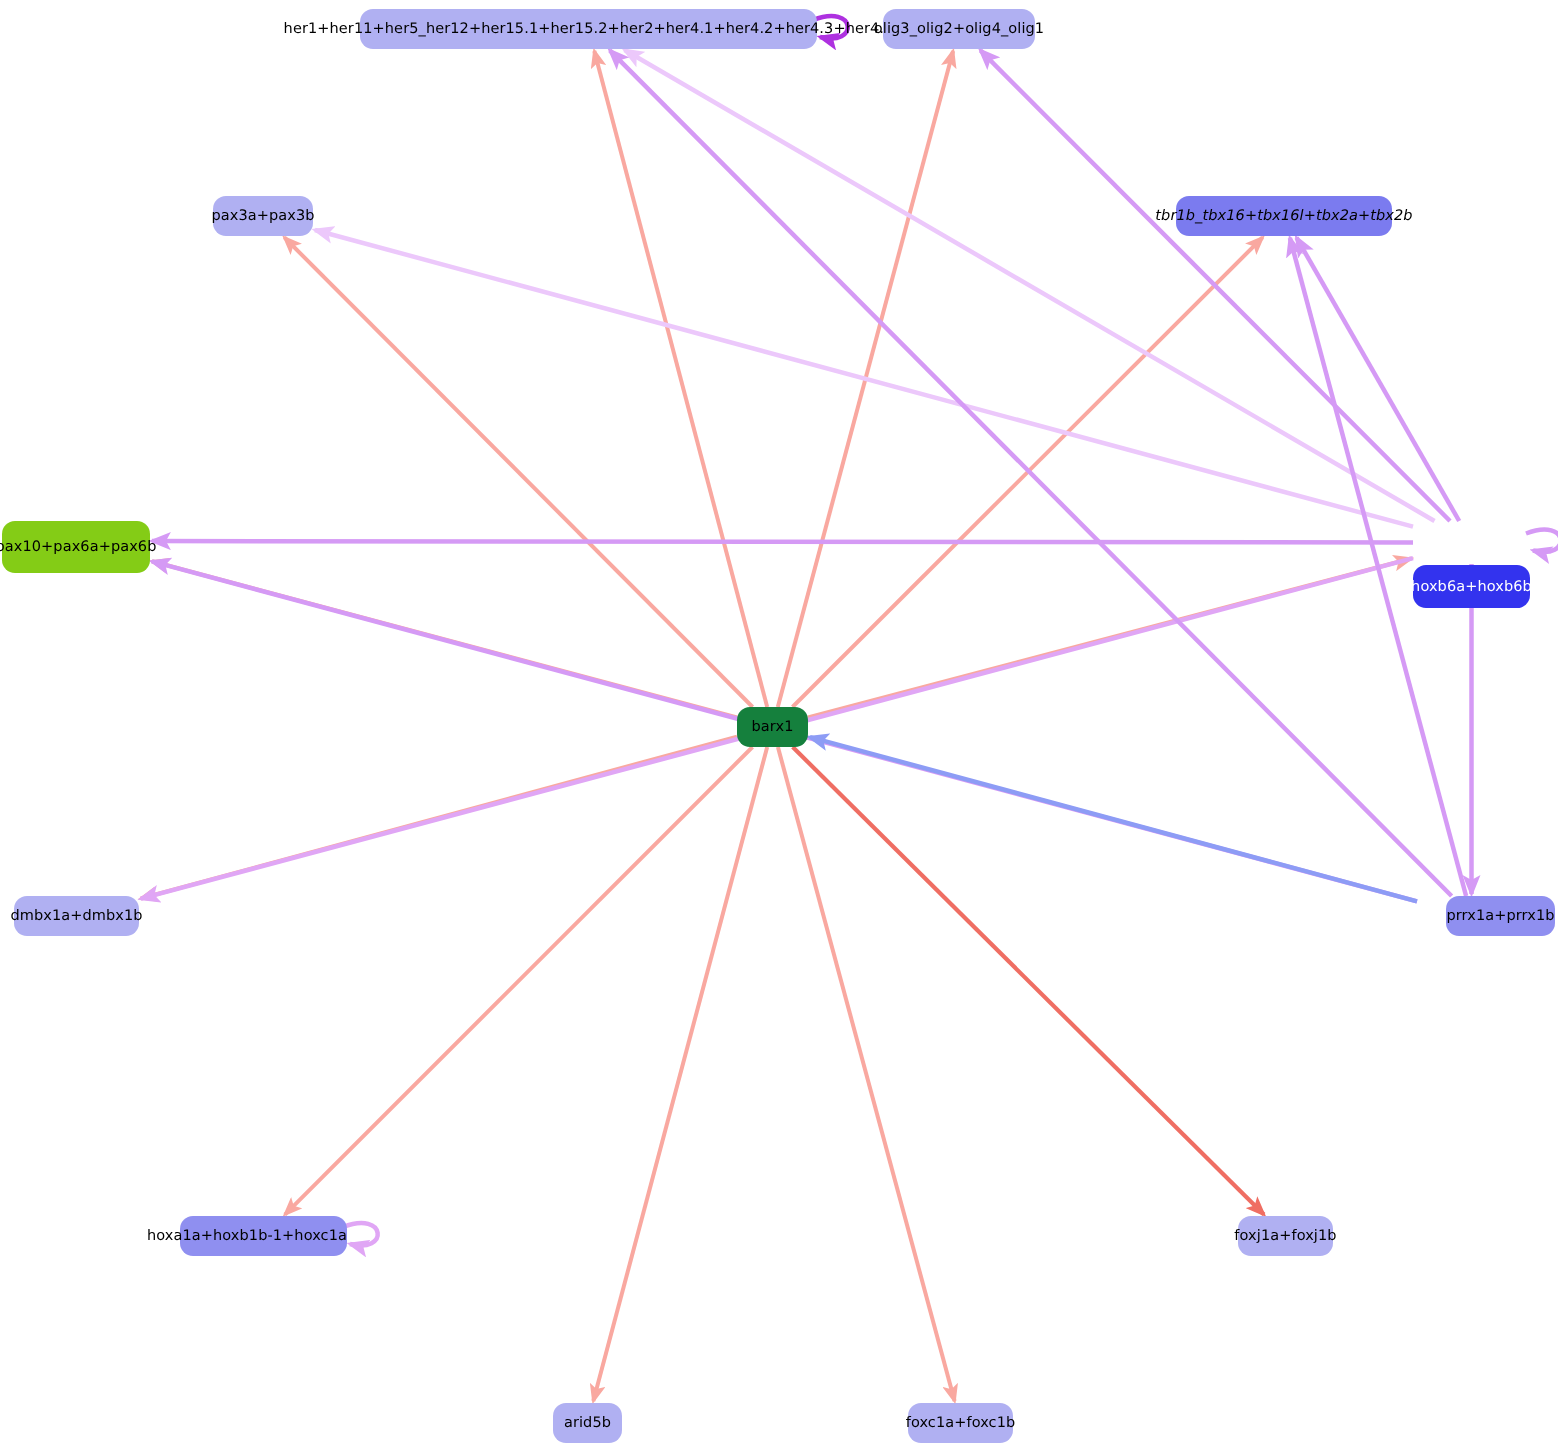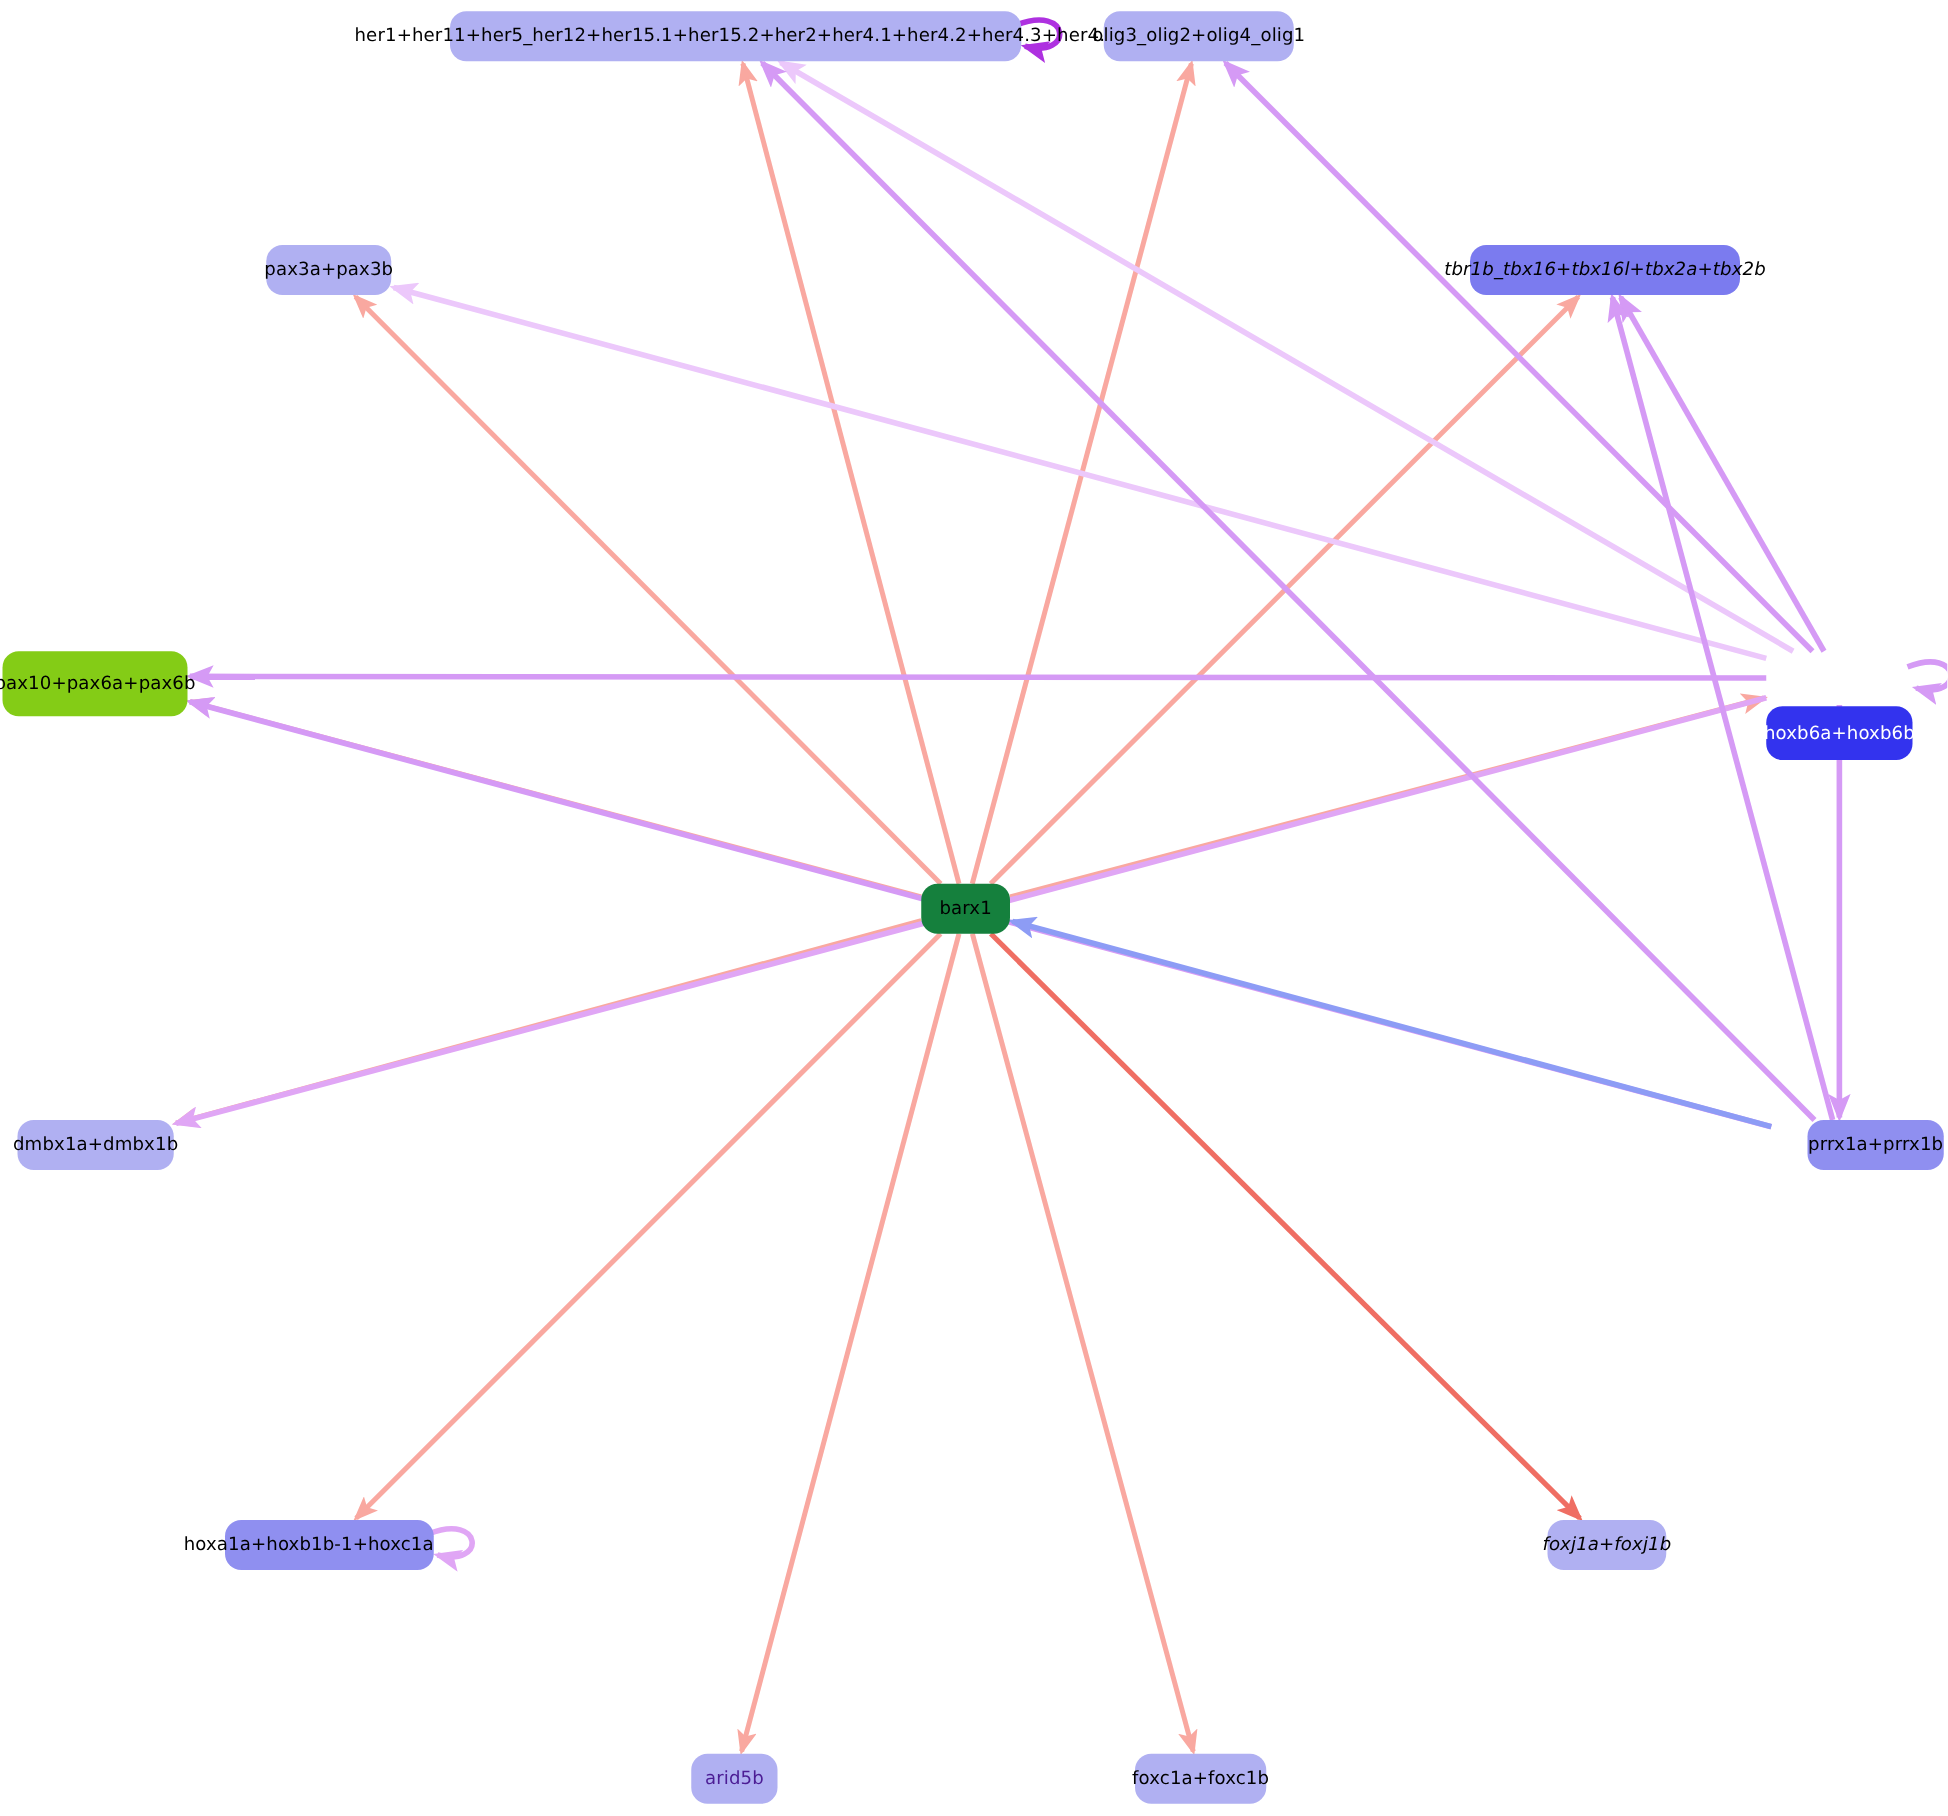--- a/index.html
+++ b/index.html
@@ -120,23 +120,23 @@
       </div>
       <div class="node" style="left: 14px; top: 896px; width: 125px; height: 40px; background: rgb(176, 176, 242); color: rgb(0, 0, 0);">
         <span>dmbx1a+dmbx1b</span>
       </div>
       <div class="node" style="left: 1417px; top: 896px; width: 109px; height: 40px; background: rgb(143, 143, 240); color: rgb(0, 0, 0); margin-left: 29px;">
         <span>prrx1a+prrx1b</span>
       </div>
       <div class="node" style="left: 180px; top: 1216px; width: 167px; height: 40px; background: rgb(143, 143, 240); color: rgb(0, 0, 0); justify-content: flex-end;">
         <span>hoxa1a+hoxb1b-1+hoxc1a</span>
       </div>
-      <div class="node" style="left: 1238px; top: 1216px; width: 95px; height: 40px; background: rgb(176, 176, 242); color: rgb(0, 0, 0); font-style: italic;">
+      <div class="node" style="left: 1238px; top: 1216px; width: 95px; height: 40px; background: rgb(176, 176, 242); color: rgb(0, 0, 0);">
         <span>foxj1a+foxj1b</span>
       </div>
-      <div class="node" style="left: 553px; top: 1403px; width: 69px; height: 40px; background: rgb(176, 176, 242); color: #4c1d95;">
+      <div class="node" style="left: 553px; top: 1403px; width: 69px; height: 40px; background: rgb(176, 176, 242); color: #000000;">
         <span>arid5b</span>
       </div>
       <div class="node" style="left: 908px; top: 1403px; width: 105px; height: 40px; background: rgb(176, 176, 242); color: rgb(0, 0, 0);">
         <span>foxc1a+foxc1b</span>
       </div>
     </div>
 </div>
 
 </body></html>

